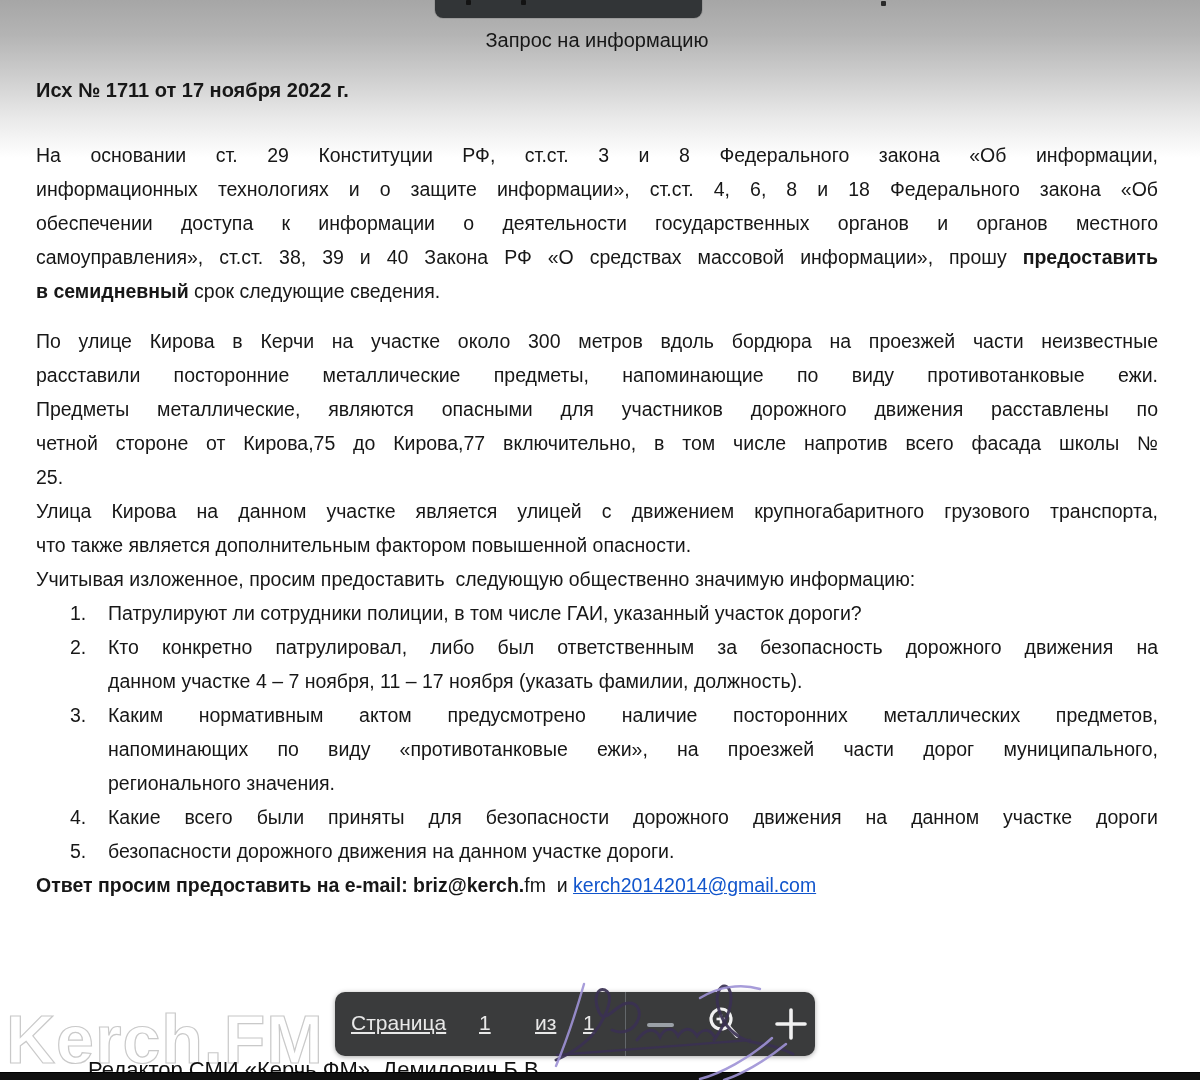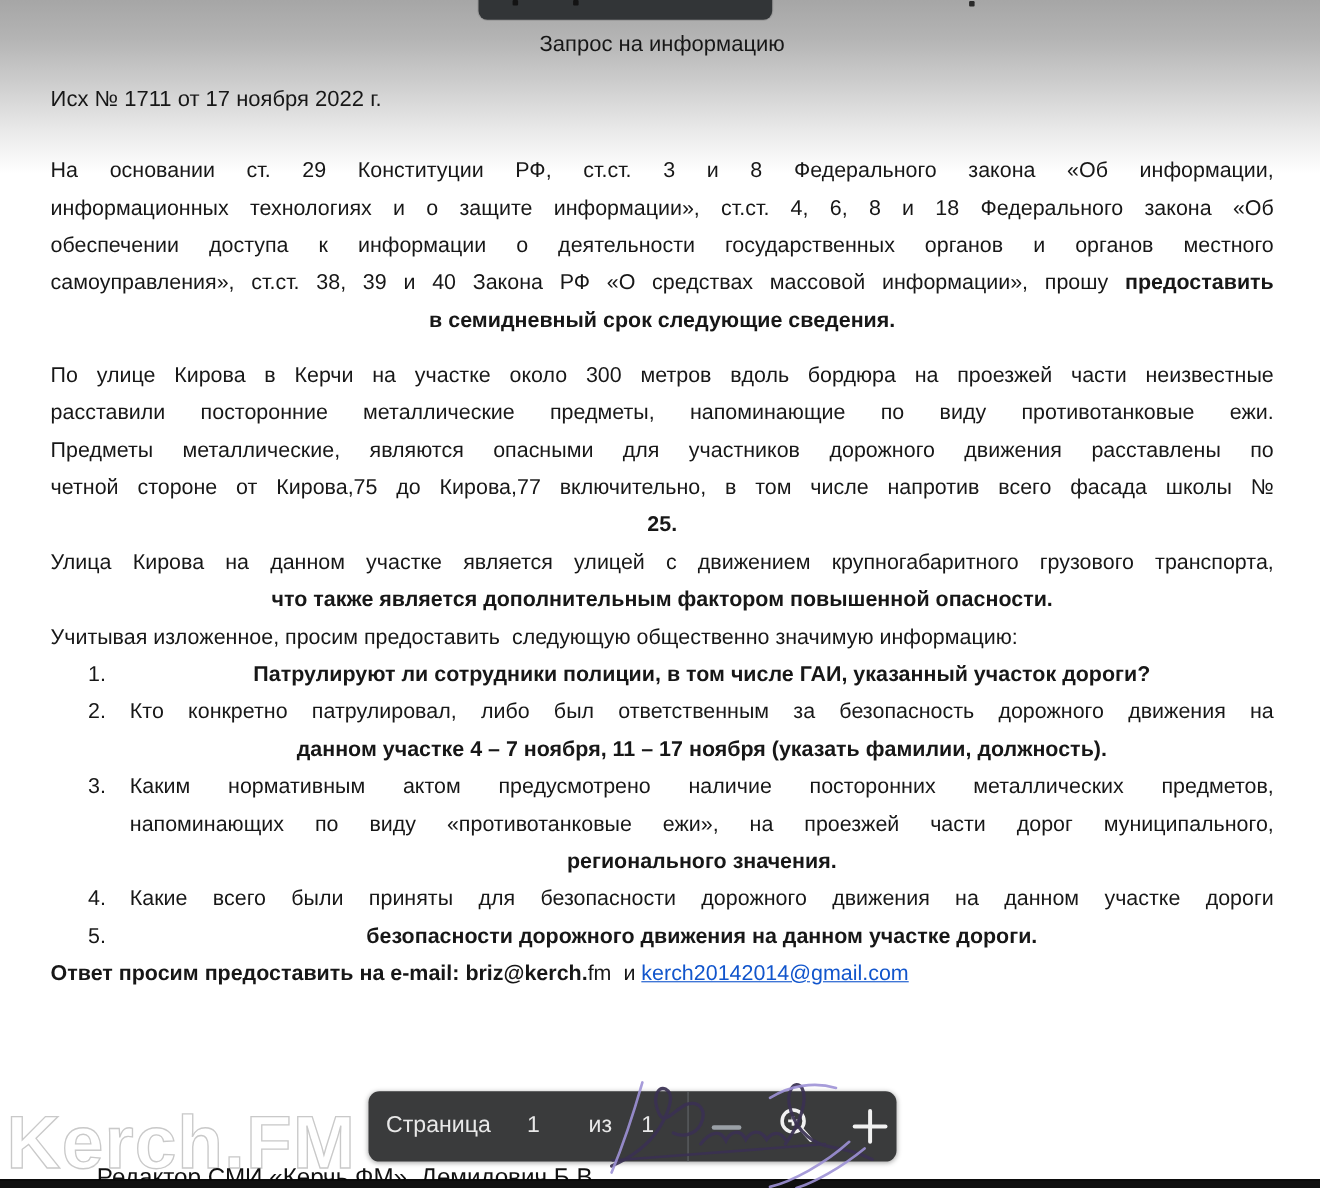--- a/index.html
+++ b/index.html
@@ -3,48 +3,48 @@
 <meta charset="utf-8">
 <style>
   html,body{margin:0;padding:0;}
   body{width:1200px;height:1080px;overflow:hidden;background:#fff;
        font-family:"Liberation Sans","DejaVu Sans",sans-serif;}
   #stage{position:relative;width:1200px;height:1080px;overflow:hidden;
          background:linear-gradient(to bottom,#a6a6a6 0px,#b4b4b4 35px,#cdcdcd 75px,#e9e9e9 118px,#ffffff 158px) no-repeat,#fff;}
 
   
   #doc{position:absolute;left:0;top:0;width:1200px;box-sizing:border-box;
-       padding:0 42px 0 46px;color:#171717;font-size:19.5px;line-height:34px;z-index:1;}
+       padding:0 42px 0 36px;color:#171717;font-size:19.5px;line-height:34px;z-index:1;}
   .doc-title{margin:28px 0 0;text-align:center;line-height:24px;font-size:20px;}
-  .ref-line{margin:26px 0 0;line-height:24px;font-size:20px;}
+  .ref-line{margin:26px 0 0;line-height:24px;font-size:20px;font-weight:bold;}
   p.block{margin:0;}
   .mt-p1{margin-top:36px !important;}
   .mt-p2{margin-top:16px !important;}
   .jl{display:block;white-space:pre-line;text-align:justify;text-align-last:justify;}
   .jl:empty{display:none;}
-  .ll{display:block;text-align:center;font-weight:bold;}
+  .ll{display:block;text-align:left;}
   ol.req-list{margin:0;padding:0;list-style:none;}
   ol.req-list li{position:relative;margin:0 0 0 72px;}
   ol.req-list .num{position:absolute;left:-38px;top:0;}
   .reply-line a{color:#1155cc;}
   .footer-line{position:absolute;left:88px;top:1057px;font-size:22px;color:#111;z-index:3;white-space:nowrap;}
 
   
   #top-cutbar{position:absolute;left:435px;top:0;width:267px;height:18px;background:#323537;
               border-radius:0 0 8px 8px;box-shadow:0 0 0 1px rgba(130,130,130,.4);z-index:6;}
   #top-cutbar .m1,#top-cutbar .m2{position:absolute;top:0;width:5px;height:5px;background:#131313;border-radius:1px;}
   #top-cutbar .m1{left:31px;} #top-cutbar .m2{left:86px;}
   #top-dot{position:absolute;left:881px;top:1px;width:5px;height:5px;background:#2a2a2a;border-radius:1px;z-index:6;}
 
   #watermark{position:absolute;left:6px;top:1000px;font-size:68px;font-weight:bold;letter-spacing:1px;
              color:#ffffff;-webkit-text-stroke:1.2px rgba(165,165,165,.6);z-index:2;white-space:nowrap;}
 
   #pgbar{position:absolute;left:335px;top:992px;width:480px;height:64px;background:#3a3b3c;
          border-radius:10px;box-shadow:0 1px 5px rgba(0,0,0,.35);z-index:6;color:#e8e8e8;font-size:21px;}
-  #pgbar .lbl{position:absolute;top:19px;}
+  #pgbar .lbl{position:absolute;top:19px;text-decoration:underline;}
   #pgbar .t-page{left:16px;} #pgbar .t-cur{left:144px;} #pgbar .t-of{left:200px;} #pgbar .t-tot{left:248px;}
   #pgbar .divider{position:absolute;left:290px;top:0;width:1px;height:64px;background:#63676b;}
   #pgbar .minus{position:absolute;left:312px;top:31px;width:27px;height:4px;background:#9aa0a6;border-radius:2px;cursor:pointer;}
   #pgbar .zoomico{position:absolute;left:369px;top:11px;width:40px;height:42px;cursor:pointer;}
   #pgbar .plus{position:absolute;left:438px;top:14px;width:36px;height:36px;cursor:pointer;}
 
   #blackbar{position:absolute;left:0;top:1072px;width:1200px;height:8px;background:#101010;border-top:1px solid #000;z-index:5;}
   #signature{position:absolute;left:535px;top:978px;width:290px;height:104px;z-index:8;pointer-events:none;}
 </style>
 </head>

